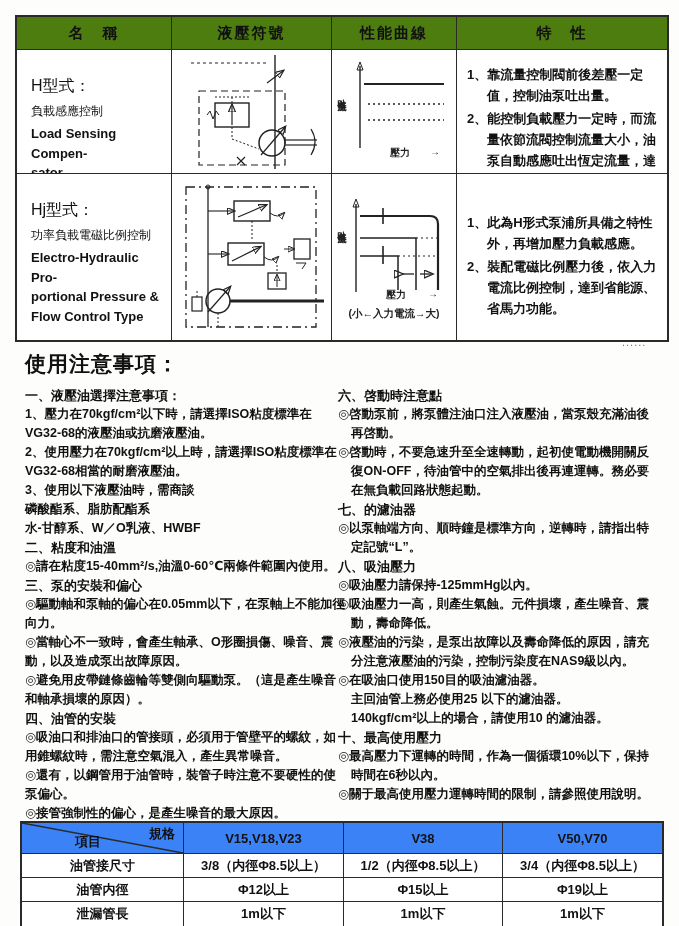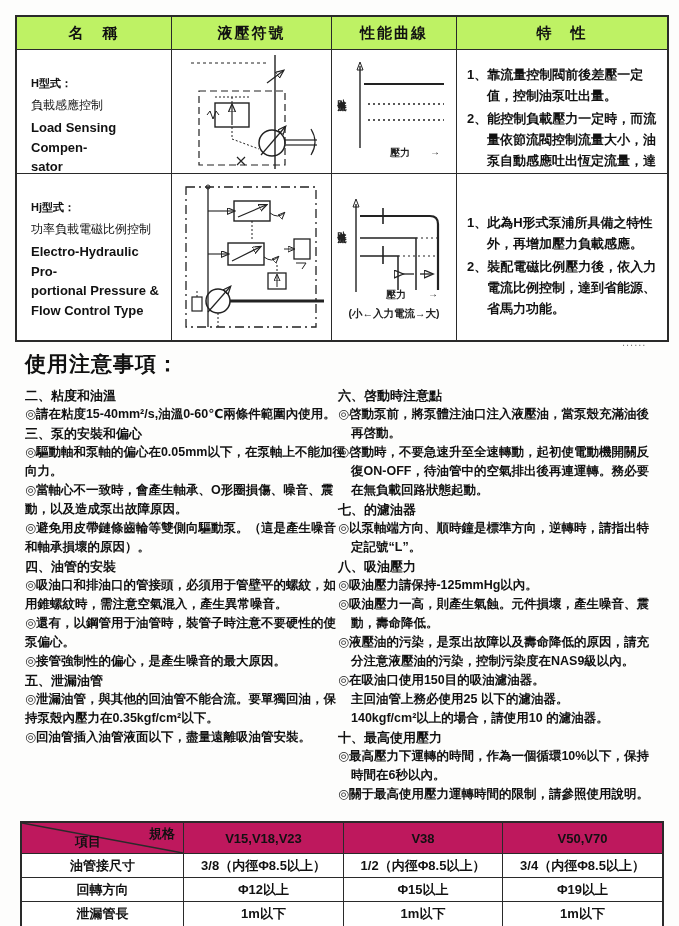--- a/index.html
+++ b/index.html
@@ -7,24 +7,24 @@
         font-family:"Liberation Sans","DejaVu Sans",sans-serif;color:#111;}
   
   #type-table{position:absolute;left:15px;top:15px;width:650px;
               display:grid;grid-template-columns:155px 160px 125px 210px;
               grid-template-rows:33px 124px 166px;
               border:2px solid #2a2a2a;background:#fff;}
   #type-table .cell{border-right:1px solid #2a2a2a;border-bottom:1px solid #2a2a2a;
                     position:relative;overflow:hidden;}
   #type-table .cell.last-col{border-right:none;}
   #type-table .cell.last-row{border-bottom:none;}
-  .th{background:#bef264;display:flex;align-items:center;justify-content:center;
+  .th{background:#4d7c0f;display:flex;align-items:center;justify-content:center;
       font-size:15px;font-weight:bold;letter-spacing:2px;}
   .name-cell{padding:26px 10px 6px 14px;}
-  .name-title{font-size:11px;font-weight:bold;margin-bottom:6px;}
+  .name-title{font-size:16px;font-weight:normal;margin-bottom:6px;}
   .name-sub{font-size:12px;font-weight:normal;margin-bottom:4px;}
   .name-en{font-size:13px;font-weight:bold;line-height:1.5;}
   .symbol-cell{display:flex;align-items:center;justify-content:center;}
   .curve-cell{display:flex;flex-direction:column;align-items:center;justify-content:center;}
   .curve-wrap{position:relative;}
   .ylab{position:absolute;left:-3px;top:34px;writing-mode:vertical-rl;text-orientation:upright;
         font-size:9px;font-weight:bold;letter-spacing:1px;color:#222;}
   .xlab{position:absolute;font-size:10px;font-weight:bold;color:#222;}
   .curve-note{font-size:10.5px;font-weight:bold;margin-top:1px;color:#222;white-space:nowrap;}
   .traits-cell{padding:14px 8px 8px 10px;}
@@ -43,21 +43,21 @@
   
   #spec-table{position:absolute;left:20px;top:821px;width:640px;
               display:grid;grid-template-columns:162px 160px 159px 159px;
               grid-template-rows:31px 24px 24px 24px;
               border:2px solid #2a2a2a;background:#fff;font-weight:bold;}
   #spec-table .cell{border-right:1px solid #2a2a2a;border-bottom:1px solid #2a2a2a;
                     display:flex;align-items:center;justify-content:center;
                     font-size:13px;position:relative;overflow:hidden;}
   #spec-table .cell.last-col{border-right:none;}
   #spec-table .cell.last-row{border-bottom:none;}
-  #spec-table .hd{background:#be185d;}
+  #spec-table .hd{background:#3b82f6;}
   .corner{display:block!important;}
   .corner svg{position:absolute;left:0;top:0;width:100%;height:100%;}
   .corner .c-top{position:absolute;right:8px;top:2px;font-size:13px;}
   .corner .c-bottom{position:absolute;left:8px;bottom:2px;font-size:13px;margin-left:45px;}
   
   .sch line,.sch path,.sch rect,.sch circle,.sch polyline{stroke:#222;fill:none;}
 </style>
 </head>
 <body>
 
@@ -212,20 +212,28 @@
       <div class="trait-item">2、裝配電磁比例壓力後，依入力電流比例控制，達到省能源、省馬力功能。</div>
     </div>
   </div>
 
   <span class="dots">......</span>
 
   <div id="notes-heading">使用注意事項：</div>
 
   <div id="notes-left" class="notes-col">
     <div class="sec">
+      <div class="sec-title">一、液壓油選擇注意事項：</div>
+      <div class="note-item">1、壓力在70kgf/cm²以下時，請選擇ISO粘度標準在VG32-68的液壓油或抗磨液壓油。</div>
+      <div class="note-item">2、使用壓力在70kgf/cm²以上時，請選擇ISO粘度標準在VG32-68相當的耐磨液壓油。</div>
+      <div class="note-item">3、使用以下液壓油時，需商談</div>
+      <div class="note-item">磷酸酯系、脂肪配酯系</div>
+      <div class="note-item">水-甘醇系、W／O乳液、HWBF</div>
+    </div>
+    <div class="sec">
       <div class="sec-title">二、粘度和油溫</div>
       <div class="note-item">◎請在粘度15-40mm²/s,油溫0-60℃兩條件範圍內使用。</div>
     </div>
     <div class="sec">
       <div class="sec-title">三、泵的安裝和偏心</div>
       <div class="note-item">◎驅動軸和泵軸的偏心在0.05mm以下，在泵軸上不能加徑向力。</div>
       <div class="note-item">◎當軸心不一致時，會產生軸承、O形圈損傷、噪音、震動，以及造成泵出故障原因。</div>
       <div class="note-item">◎避免用皮帶鏈條齒輪等雙側向驅動泵。（這是產生噪音和軸承損壞的原因）。</div>
     </div>
     <div class="sec">
@@ -280,21 +288,21 @@
     </div>
     <div class="cell hd">V15,V18,V23</div>
     <div class="cell hd">V38</div>
     <div class="cell hd last-col">V50,V70</div>
 
     <div class="cell">油管接尺寸</div>
     <div class="cell">3/8（内徑Φ8.5以上）</div>
     <div class="cell">1/2（内徑Φ8.5以上）</div>
     <div class="cell last-col">3/4（内徑Φ8.5以上）</div>
 
-    <div class="cell">回轉方向</div>
+    <div class="cell">油管内徑</div>
     <div class="cell">Φ12以上</div>
     <div class="cell">Φ15以上</div>
     <div class="cell last-col">Φ19以上</div>
 
     <div class="cell last-row">泄漏管長</div>
     <div class="cell last-row">1m以下</div>
     <div class="cell last-row">1m以下</div>
     <div class="cell last-row last-col">1m以下</div>
   </div>
 

